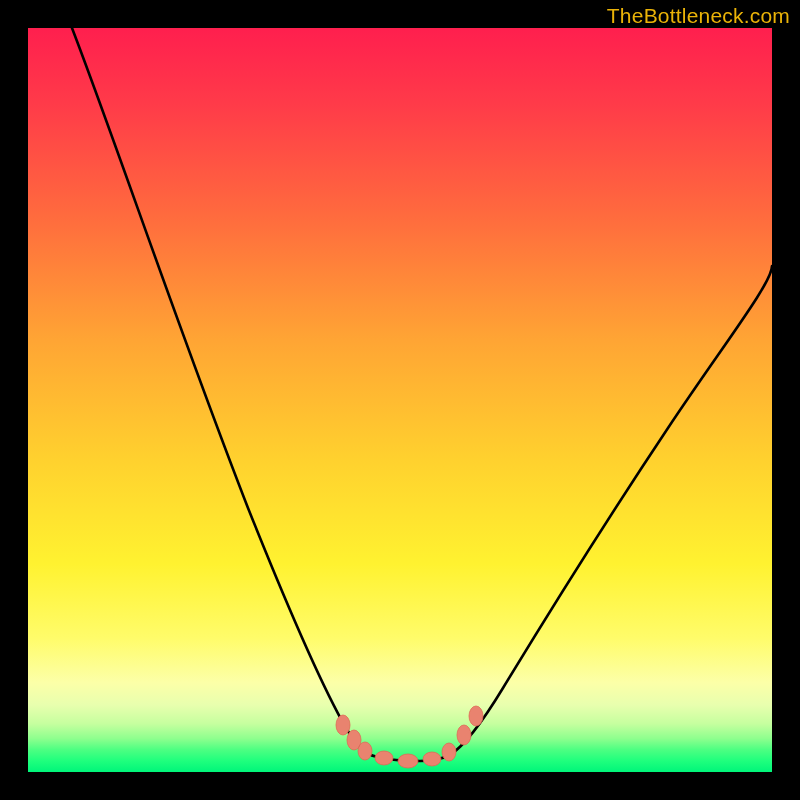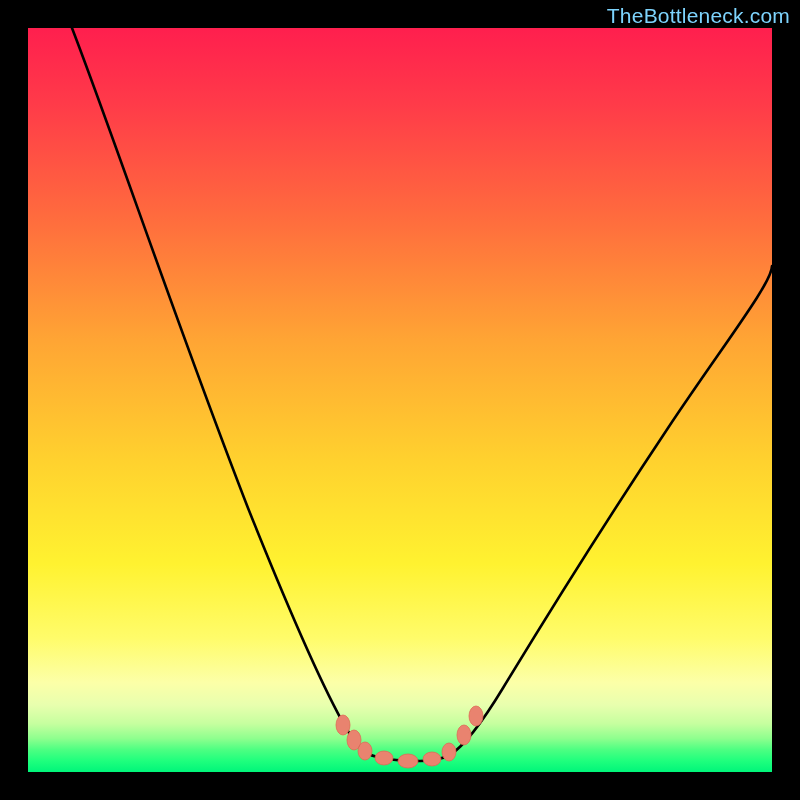--- a/index.html
+++ b/index.html
@@ -60,21 +60,21 @@
   }
   .marker {
     fill: #e9836f;
     stroke: #e06a56;
     stroke-width: 0.8;
   }
   .watermark {
     position: absolute;
     top: 4px;
     right: 10px;
-    color: #7dd3fc;
+    color: #eab308;
     font-size: 21px;
     font-weight: 500;
     letter-spacing: 0.2px;
   }
 </style>
 </head>
 <body>
 
 <div class="frame">
 

